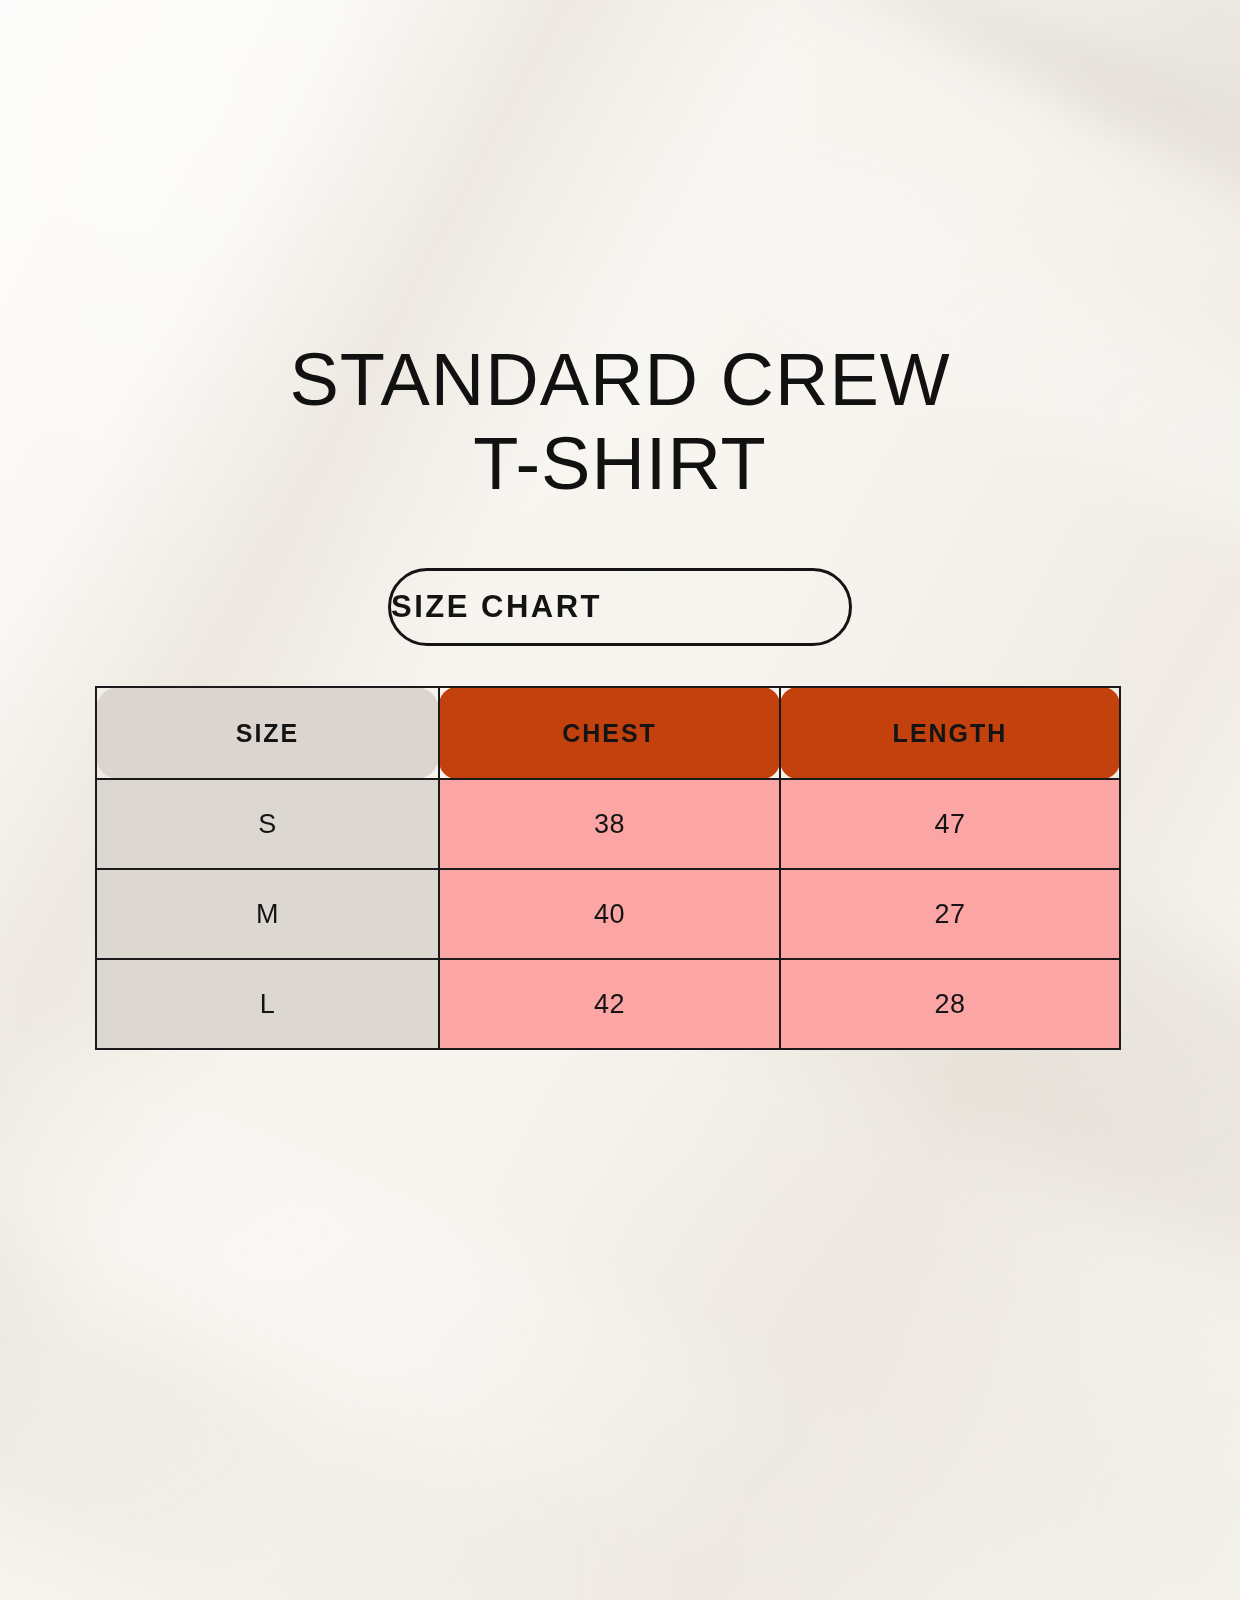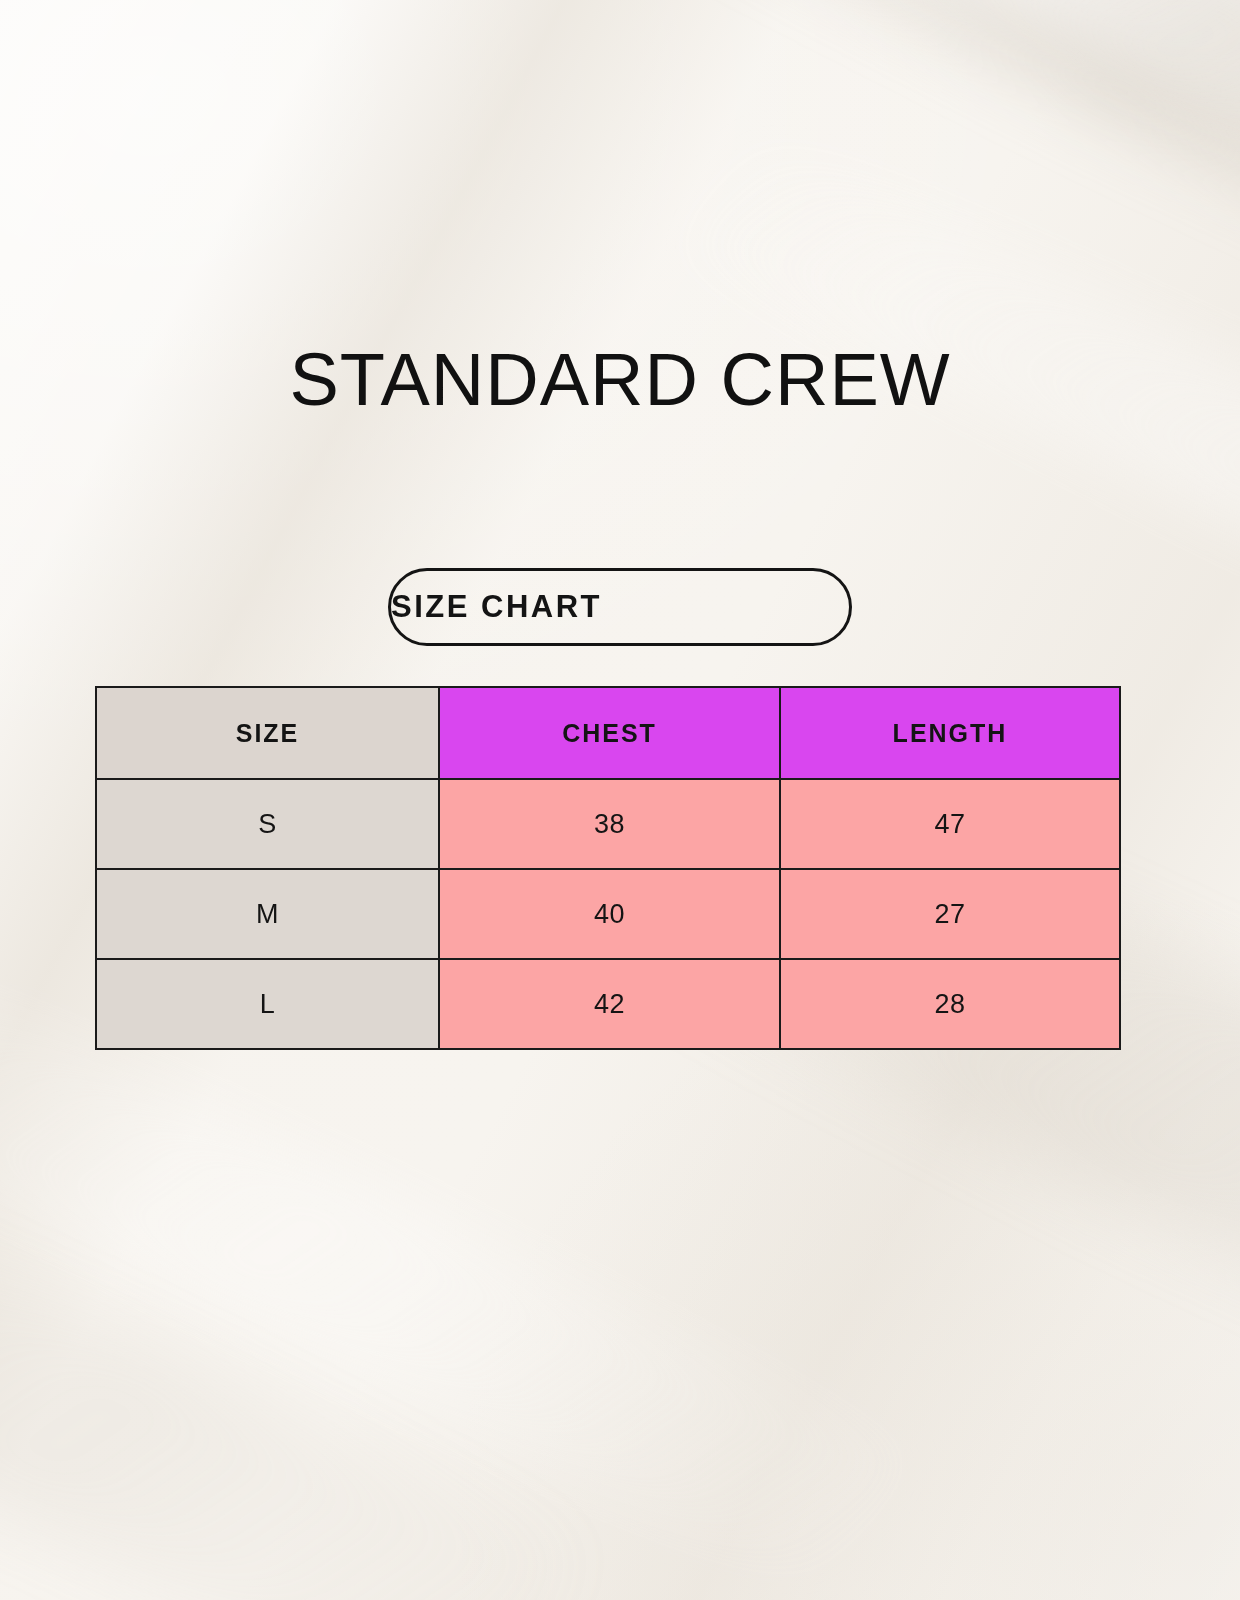--- a/index.html
+++ b/index.html
@@ -123,22 +123,22 @@
     letter-spacing: 0.5px;
   }
   td.size-cell {
     font-weight: 700;
     letter-spacing: 1.5px;
   }
   col.c-size { width: 343px; }
   col.c-chest { width: 341px; }
   col.c-length { width: 340px; }
 
-  th.head-size { background: #dcd5cf; }
-  th.head-chest, th.head-length { background: #d946ef; }
+  th.head-size { background: #dcd5cf; border-radius: 23px; }
+  th.head-chest, th.head-length { background: #c2410c; border-radius: 18px; }
   td.size-cell { background: #ddd7d1; }
   td.val-cell { background: #fca5a5; }
 
   .footnote {
     position: absolute;
     top: 1203px;
     left: 0;
     width: 1119px;
     text-align: right;
     font-size: 21px;
@@ -155,20 +155,21 @@
   <div class="bg-wash"></div>
   <div class="bg-shadow shadow-1"></div>
   <div class="bg-shadow shadow-2"></div>
   <div class="bg-shadow shadow-3"></div>
   <div class="bg-streak streak-1"></div>
   <div class="bg-streak streak-2"></div>
   <div class="bg-streak streak-3"></div>
 
   <div class="title-block">
     <div class="title-line">STANDARD CREW</div>
+    <div class="title-line">T-SHIRT</div>
   </div>
 
   <div class="size-chart-pill">
     <span>SIZE CHART</span>
   </div>
 
   <table class="size-table">
     <colgroup>
       <col class="c-size">
       <col class="c-chest">

